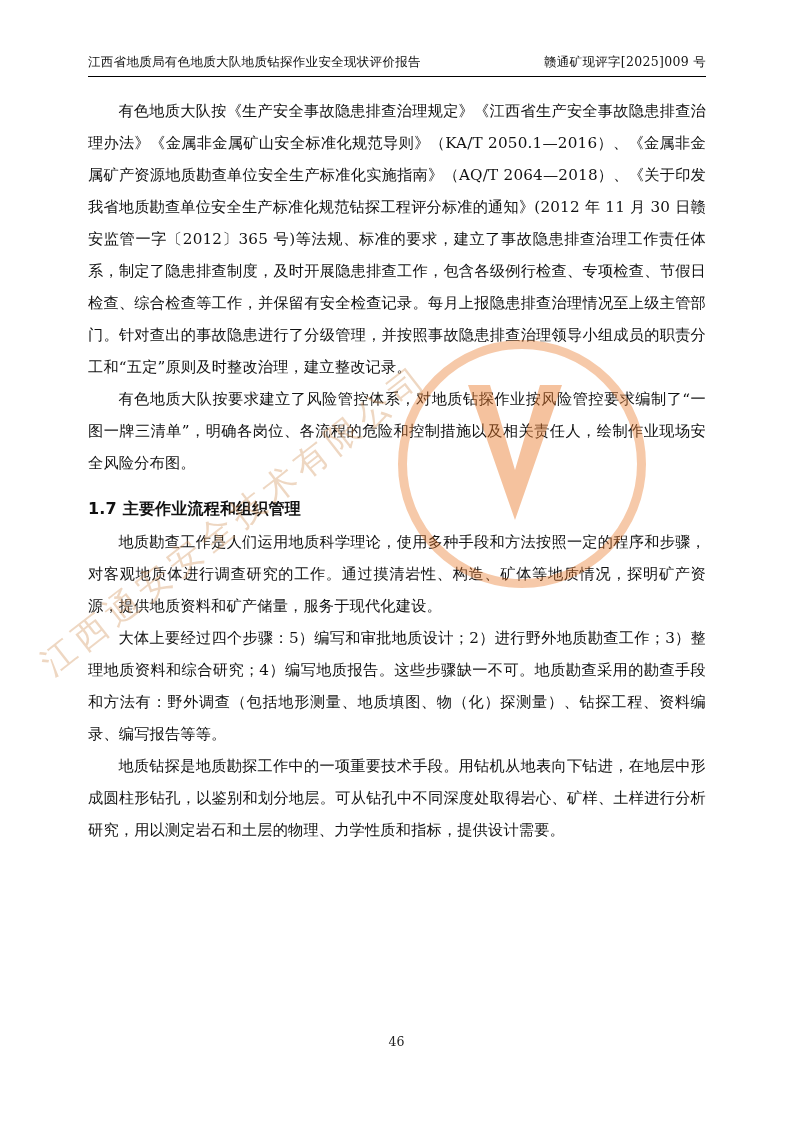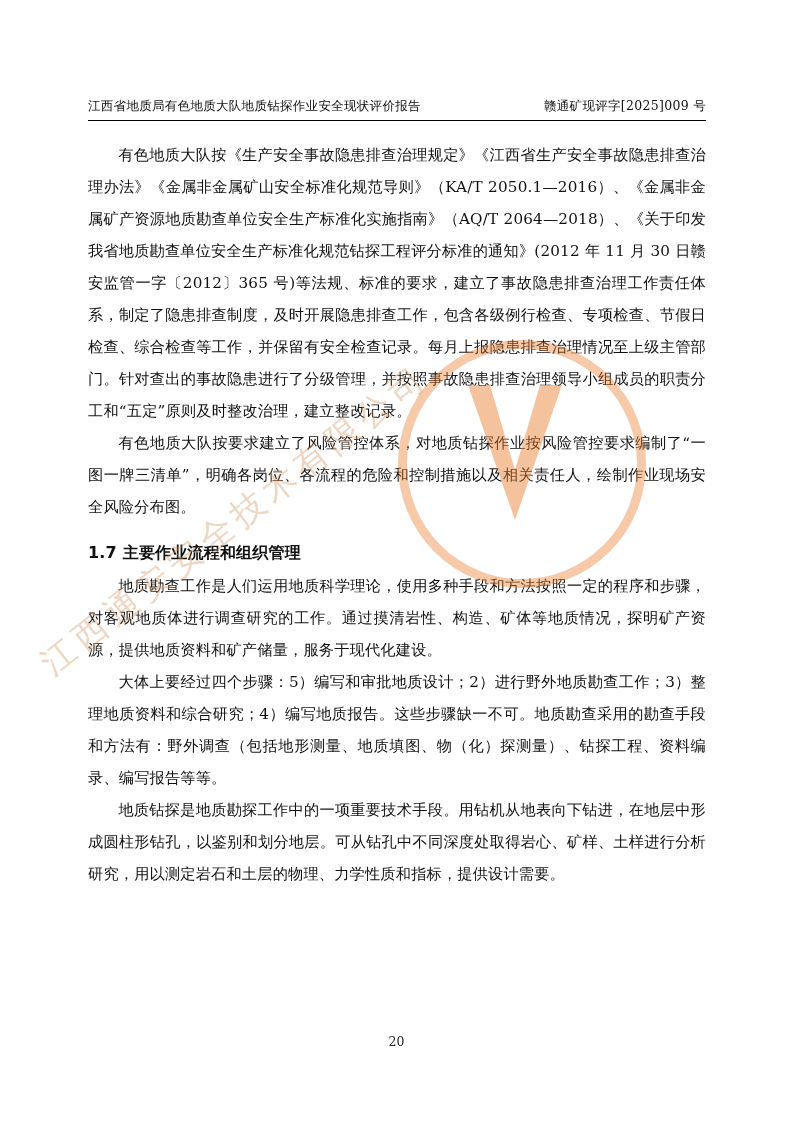--- a/index.html
+++ b/index.html
@@ -28,21 +28,20 @@
     position: relative;
     display: flex;
     justify-content: space-between;
     align-items: flex-end;
     font-size: 12.5px;
     letter-spacing: 0.3px;
     padding-bottom: 5px;
   }
   .header-left {
     white-space: nowrap;
-    margin-top: 44px;
   }
   .header-right {
     white-space: nowrap;
     font-weight: normal;
     text-align: center;
   }
   .header-rule {
     border-bottom: 1.2px solid #000;
     margin-bottom: 18px;
   }
@@ -158,15 +157,15 @@
     <p class="para">有色地质大队按《生产安全事故隐患排查治理规定》《江西省生产安全事故隐患排查治理办法》《金属非金属矿山安全标准化规范导则》（KA/T 2050.1—2016）、《金属非金属矿产资源地质勘查单位安全生产标准化实施指南》（AQ/T 2064—2018）、《关于印发我省地质勘查单位安全生产标准化规范钻探工程评分标准的通知》(2012 年 11 月 30 日赣安监管一字〔2012〕365 号)等法规、标准的要求，建立了事故隐患排查治理工作责任体系，制定了隐患排查制度，及时开展隐患排查工作，包含各级例行检查、专项检查、节假日检查、综合检查等工作，并保留有安全检查记录。每月上报隐患排查治理情况至上级主管部门。针对查出的事故隐患进行了分级管理，并按照事故隐患排查治理领导小组成员的职责分工和“五定”原则及时整改治理，建立整改记录。</p>
     <p class="para">有色地质大队按要求建立了风险管控体系，对地质钻探作业按风险管控要求编制了“一图一牌三清单”，明确各岗位、各流程的危险和控制措施以及相关责任人，绘制作业现场安全风险分布图。</p>
 
     <h2 class="sec-title-2">1.7 主要作业流程和组织管理</h2>
     <p class="para">地质勘查工作是人们运用地质科学理论，使用多种手段和方法按照一定的程序和步骤，对客观地质体进行调查研究的工作。通过摸清岩性、构造、矿体等地质情况，探明矿产资源，提供地质资料和矿产储量，服务于现代化建设。</p>
     <p class="para">大体上要经过四个步骤：5）编写和审批地质设计；2）进行野外地质勘查工作；3）整理地质资料和综合研究；4）编写地质报告。这些步骤缺一不可。地质勘查采用的勘查手段和方法有：野外调查（包括地形测量、地质填图、物（化）探测量）、钻探工程、资料编录、编写报告等等。</p>
     <p class="para">地质钻探是地质勘探工作中的一项重要技术手段。用钻机从地表向下钻进，在地层中形成圆柱形钻孔，以鉴别和划分地层。可从钻孔中不同深度处取得岩心、矿样、土样进行分析研究，用以测定岩石和土层的物理、力学性质和指标，提供设计需要。</p>
 
   </div>
 
-  <div class="pageno">20</div>
+  <div class="pageno">46</div>
 
 </div>
 
 </body></html>

